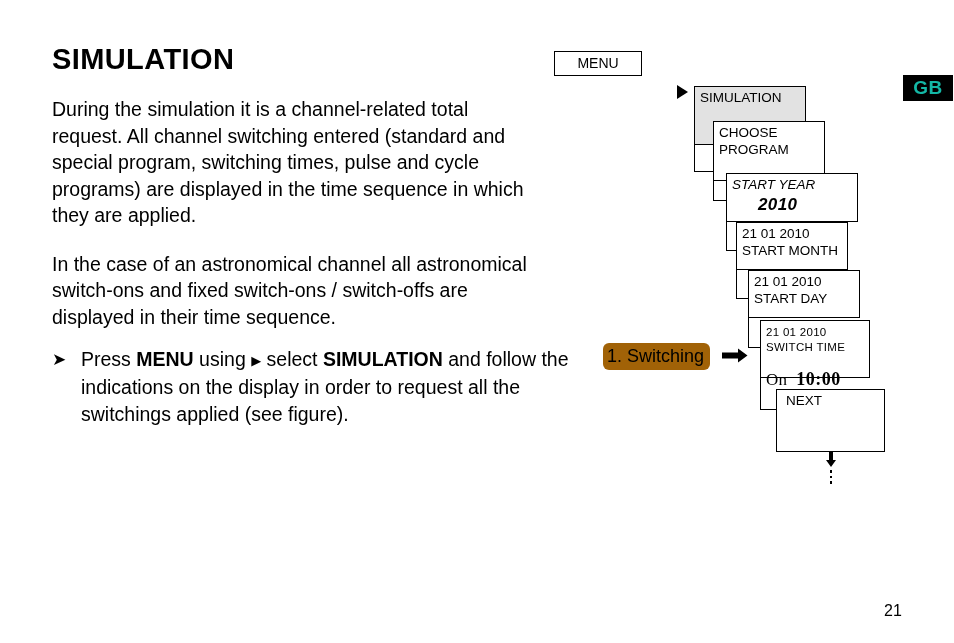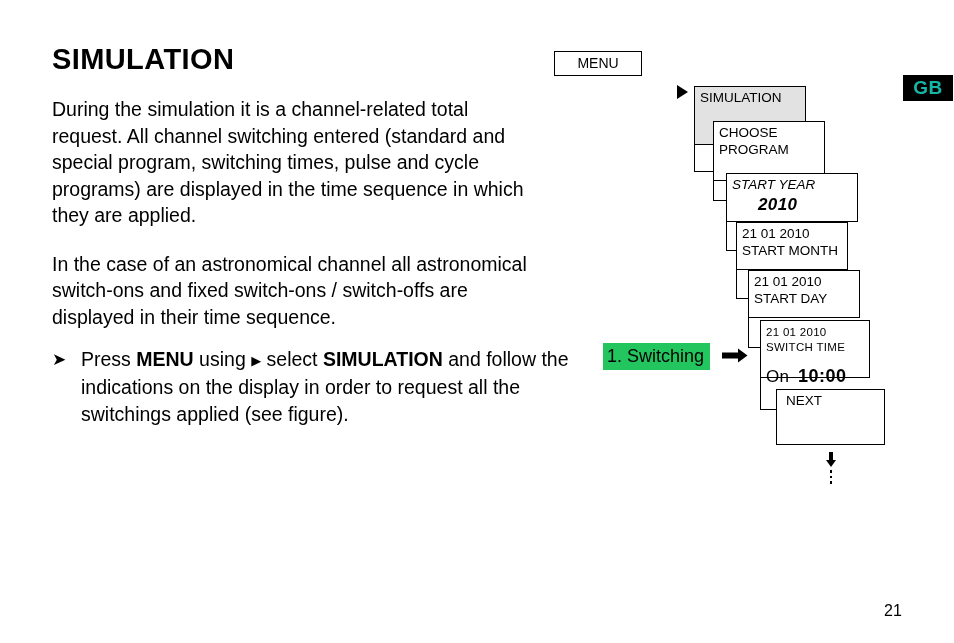--- a/index.html
+++ b/index.html
@@ -109,42 +109,43 @@
   .dbox .small { font-size: 11.5px; line-height: 14.5px; letter-spacing: 0.3px; }
   .dbox .big-value {
     font-size: 17px;
     font-weight: bold;
     line-height: 22px;
     padding-left: 26px;
     letter-spacing: 0.4px;
   }
   .dbox .onrow {
     font-size: 17px;
-    line-height: 30px;
+    line-height: 24px;
     letter-spacing: 0.2px;
-    margin-top: 7px;
+    margin-top: 13px;
+    font-family: Liberation Serif, serif;
   }
   .dbox .onrow .onval {
     font-weight: bold;
     font-size: 18px;
     margin-left: 9px;
     letter-spacing: 0.5px;
   }
 
   #menu-box { left: 554px; top: 51px; width: 88px; height: 25px;
               padding: 0; display: flex; align-items: center; justify-content: center;
               font-size: 14px; }
   #program-box   { left: 559px; top: 87px;  width: 110px; height: 61px; }
   #simulation-box{ left: 694px; top: 86px;  width: 112px; height: 59px; }
   #choose-box    { left: 713px; top: 121px; width: 112px; height: 60px; }
   #startyear-box { left: 726px; top: 173px; width: 132px; height: 49px; font-style: italic; }
   #startmonth-box{ left: 736px; top: 222px; width: 112px; height: 48px; }
   #startday-box  { left: 748px; top: 270px; width: 112px; height: 48px; }
   #switchtime-box{ left: 760px; top: 320px; width: 110px; height: 58px; padding-top: 4px; }
-  #next-box      { left: 776px; top: 389px; width: 109px; height: 56px; padding-left: 9px; }
+  #next-box      { left: 776px; top: 389px; width: 109px; height: 63px; padding-left: 9px; }
 
   
   .elbow {
     position: absolute;
     border-left: 1.6px solid #000000;
     border-bottom: 1.6px solid #000000;
     box-sizing: border-box;
     z-index: 1;
   }
 
@@ -159,27 +160,28 @@
     border-top: 7px solid transparent;
     border-bottom: 7px solid transparent;
     z-index: 6;
   }
 
   
   #switching-label {
     position: absolute;
     left: 603px;
     top: 343px;
-    background: #22c55e;
+    background: #a16207;
     font-family: "Liberation Sans", sans-serif;
     font-size: 18px;
     line-height: 24px;
     padding: 1px 6px 2px 4px;
     white-space: nowrap;
     z-index: 6;
+    border-radius: 6px;
   }
   
   #switching-arrow {
     position: absolute;
     left: 722px;
     top: 348px;
     width: 26px;
     height: 15px;
     z-index: 6;
   }

